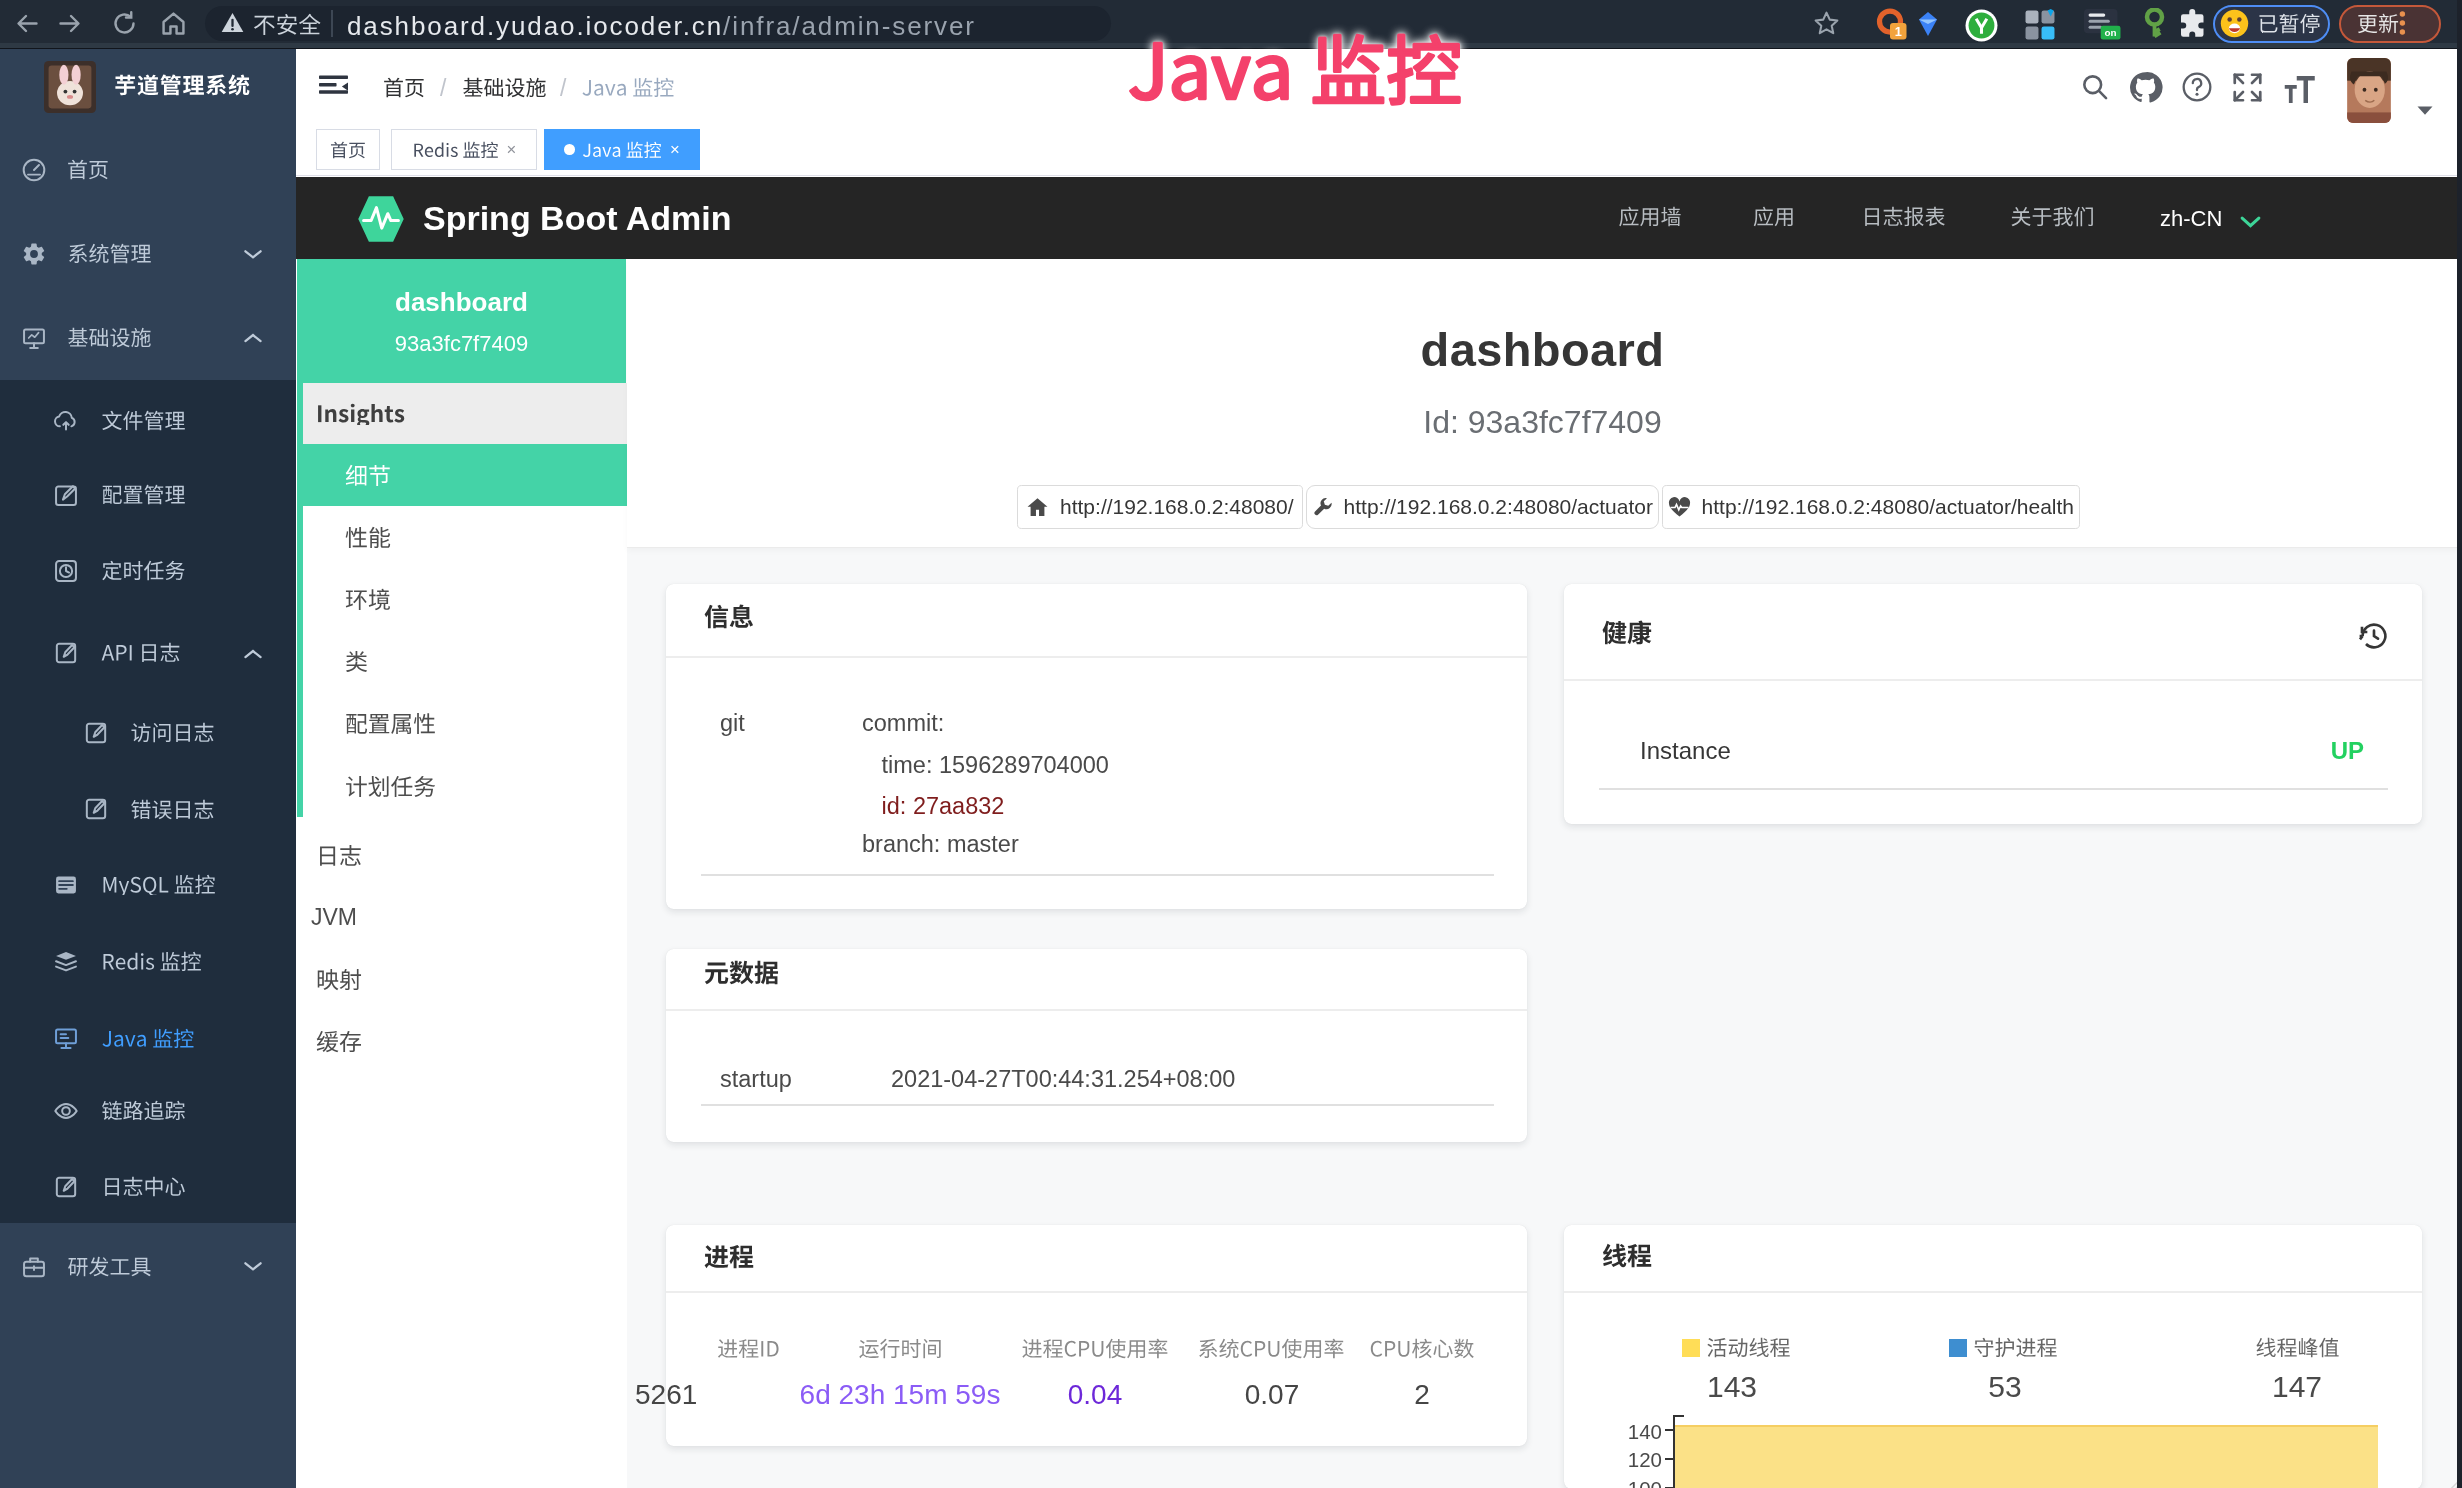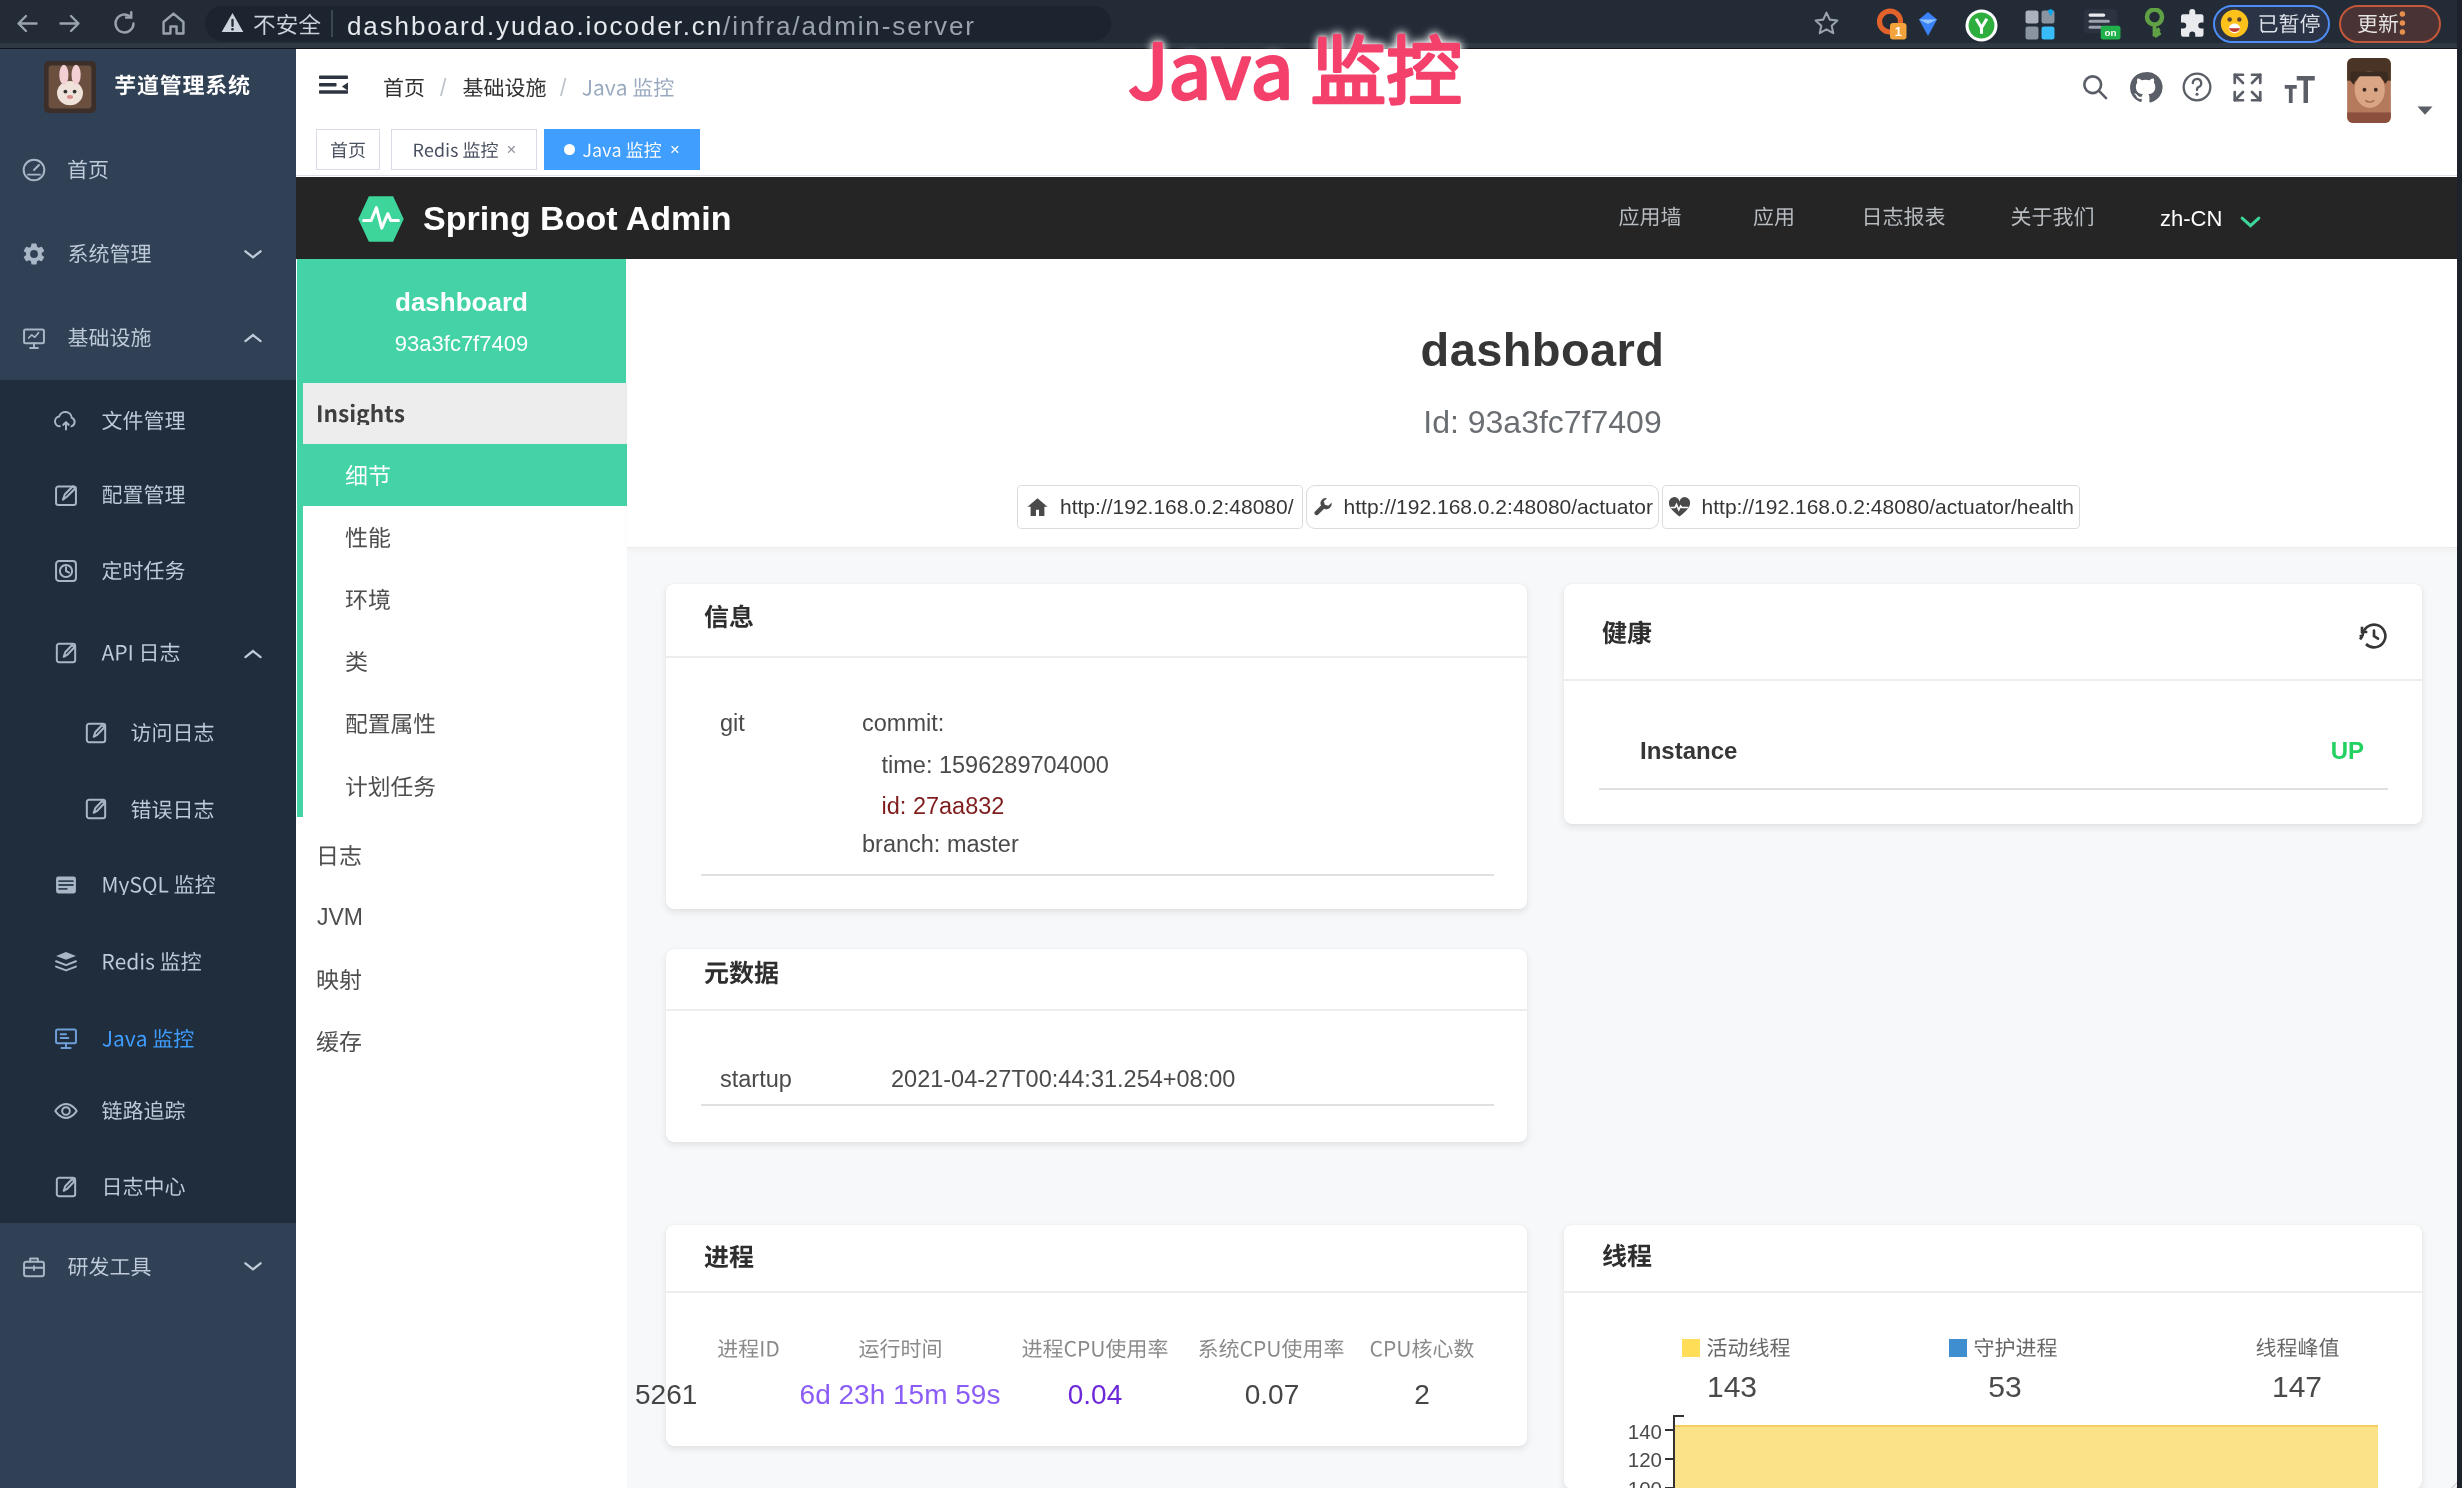--- a/index.html
+++ b/index.html
@@ -527,21 +527,21 @@
       <use href="#r4EFB" x="2000"></use>
       <use href="#r52A1" x="3000"></use>
     </svg>
   </div>
 <div class="a" style="left:297px;top:824px;width:331px;height:62px;display:flex;align-items:center;padding-left:19px">
     <svg width="46" height="23" viewBox="0 -880 2000 1000" fill="#4d4d4d" xmlns="http://www.w3.org/2000/svg">
       <use href="#r65E5" x="0"></use>
       <use href="#r5FD7" x="1000"></use>
     </svg>
   </div>
-<div class="a" style="left:297px;top:886px;width:331px;height:62px;display:flex;align-items:center;padding-left:20px;font-size:23px;color:#4d4d4d">JVM</div>
+<div class="a" style="left:297px;top:886px;width:331px;height:62px;display:flex;align-items:center;padding-left:14px;font-size:23px;color:#4d4d4d">JVM</div>
 <div class="a" style="left:297px;top:948px;width:331px;height:62px;display:flex;align-items:center;padding-left:19px">
     <svg width="46" height="23" viewBox="0 -880 2000 1000" fill="#4d4d4d" xmlns="http://www.w3.org/2000/svg">
       <use href="#r6620" x="0"></use>
       <use href="#r5C04" x="1000"></use>
     </svg>
   </div>
 <div class="a" style="left:297px;top:1010px;width:331px;height:62px;display:flex;align-items:center;padding-left:19px">
     <svg width="46" height="23" viewBox="0 -880 2000 1000" fill="#4d4d4d" xmlns="http://www.w3.org/2000/svg">
       <use href="#r7F13" x="0"></use>
       <use href="#r5B58" x="1000"></use>
@@ -665,21 +665,21 @@
       <use href="#b5065" x="0"></use>
       <use href="#b5EB7" x="1000"></use>
     </svg>
   </div>
 <svg class="a" style="left:2358px;top:620px" width="32" height="32" viewBox="0 0 24 24" fill="none" stroke="#363636" stroke-width="2">
     <path d="M3.5 12a8.5 8.5 0 1 1 2.5 6"></path>
     <path d="M3.5 12H1.2M3.5 12l-2 2.5M3 5v4h4" stroke-width="2"></path>
     <path d="M12 8v4l3 2" stroke-linecap="round"></path>
   </svg>
 <div class="a" style="left:1564px;top:679px;width:858px;height:1.5px;background:#ededed"></div>
-<div class="a" style="left:1640px;top:737px;font-size:24px;font-weight:bold;color:#363636">Instance</div>
+<div class="a" style="left:1640px;top:737px;font-size:24px;font-weight:normal;color:#363636">Instance</div>
 <div class="a" style="left:2246px;top:737px;width:118px;text-align:right;font-size:24px;font-weight:bold;color:#23d160">UP</div>
 <div class="a" style="left:1599px;top:788px;width:789px;height:1.5px;background:#e0e0e0"></div>
 <div class="a" style="left:1564px;top:1225px;width:858px;height:264px;background:#fff;border-radius:7.6px;box-shadow:0 3px 7.6px rgba(15,25,40,0.10),0 0 0.8px rgba(15,25,40,0.12)"></div>
 <div class="a" style="left:1602px;top:1243px">
     <svg width="50" height="25" viewBox="0 -880 2000 1000" fill="#2e2e2e" xmlns="http://www.w3.org/2000/svg">
       <use href="#b7EBF" x="0"></use>
       <use href="#b7A0B" x="1000"></use>
     </svg>
   </div>
 <div class="a" style="left:1564px;top:1291px;width:858px;height:1.5px;background:#ededed"></div>

